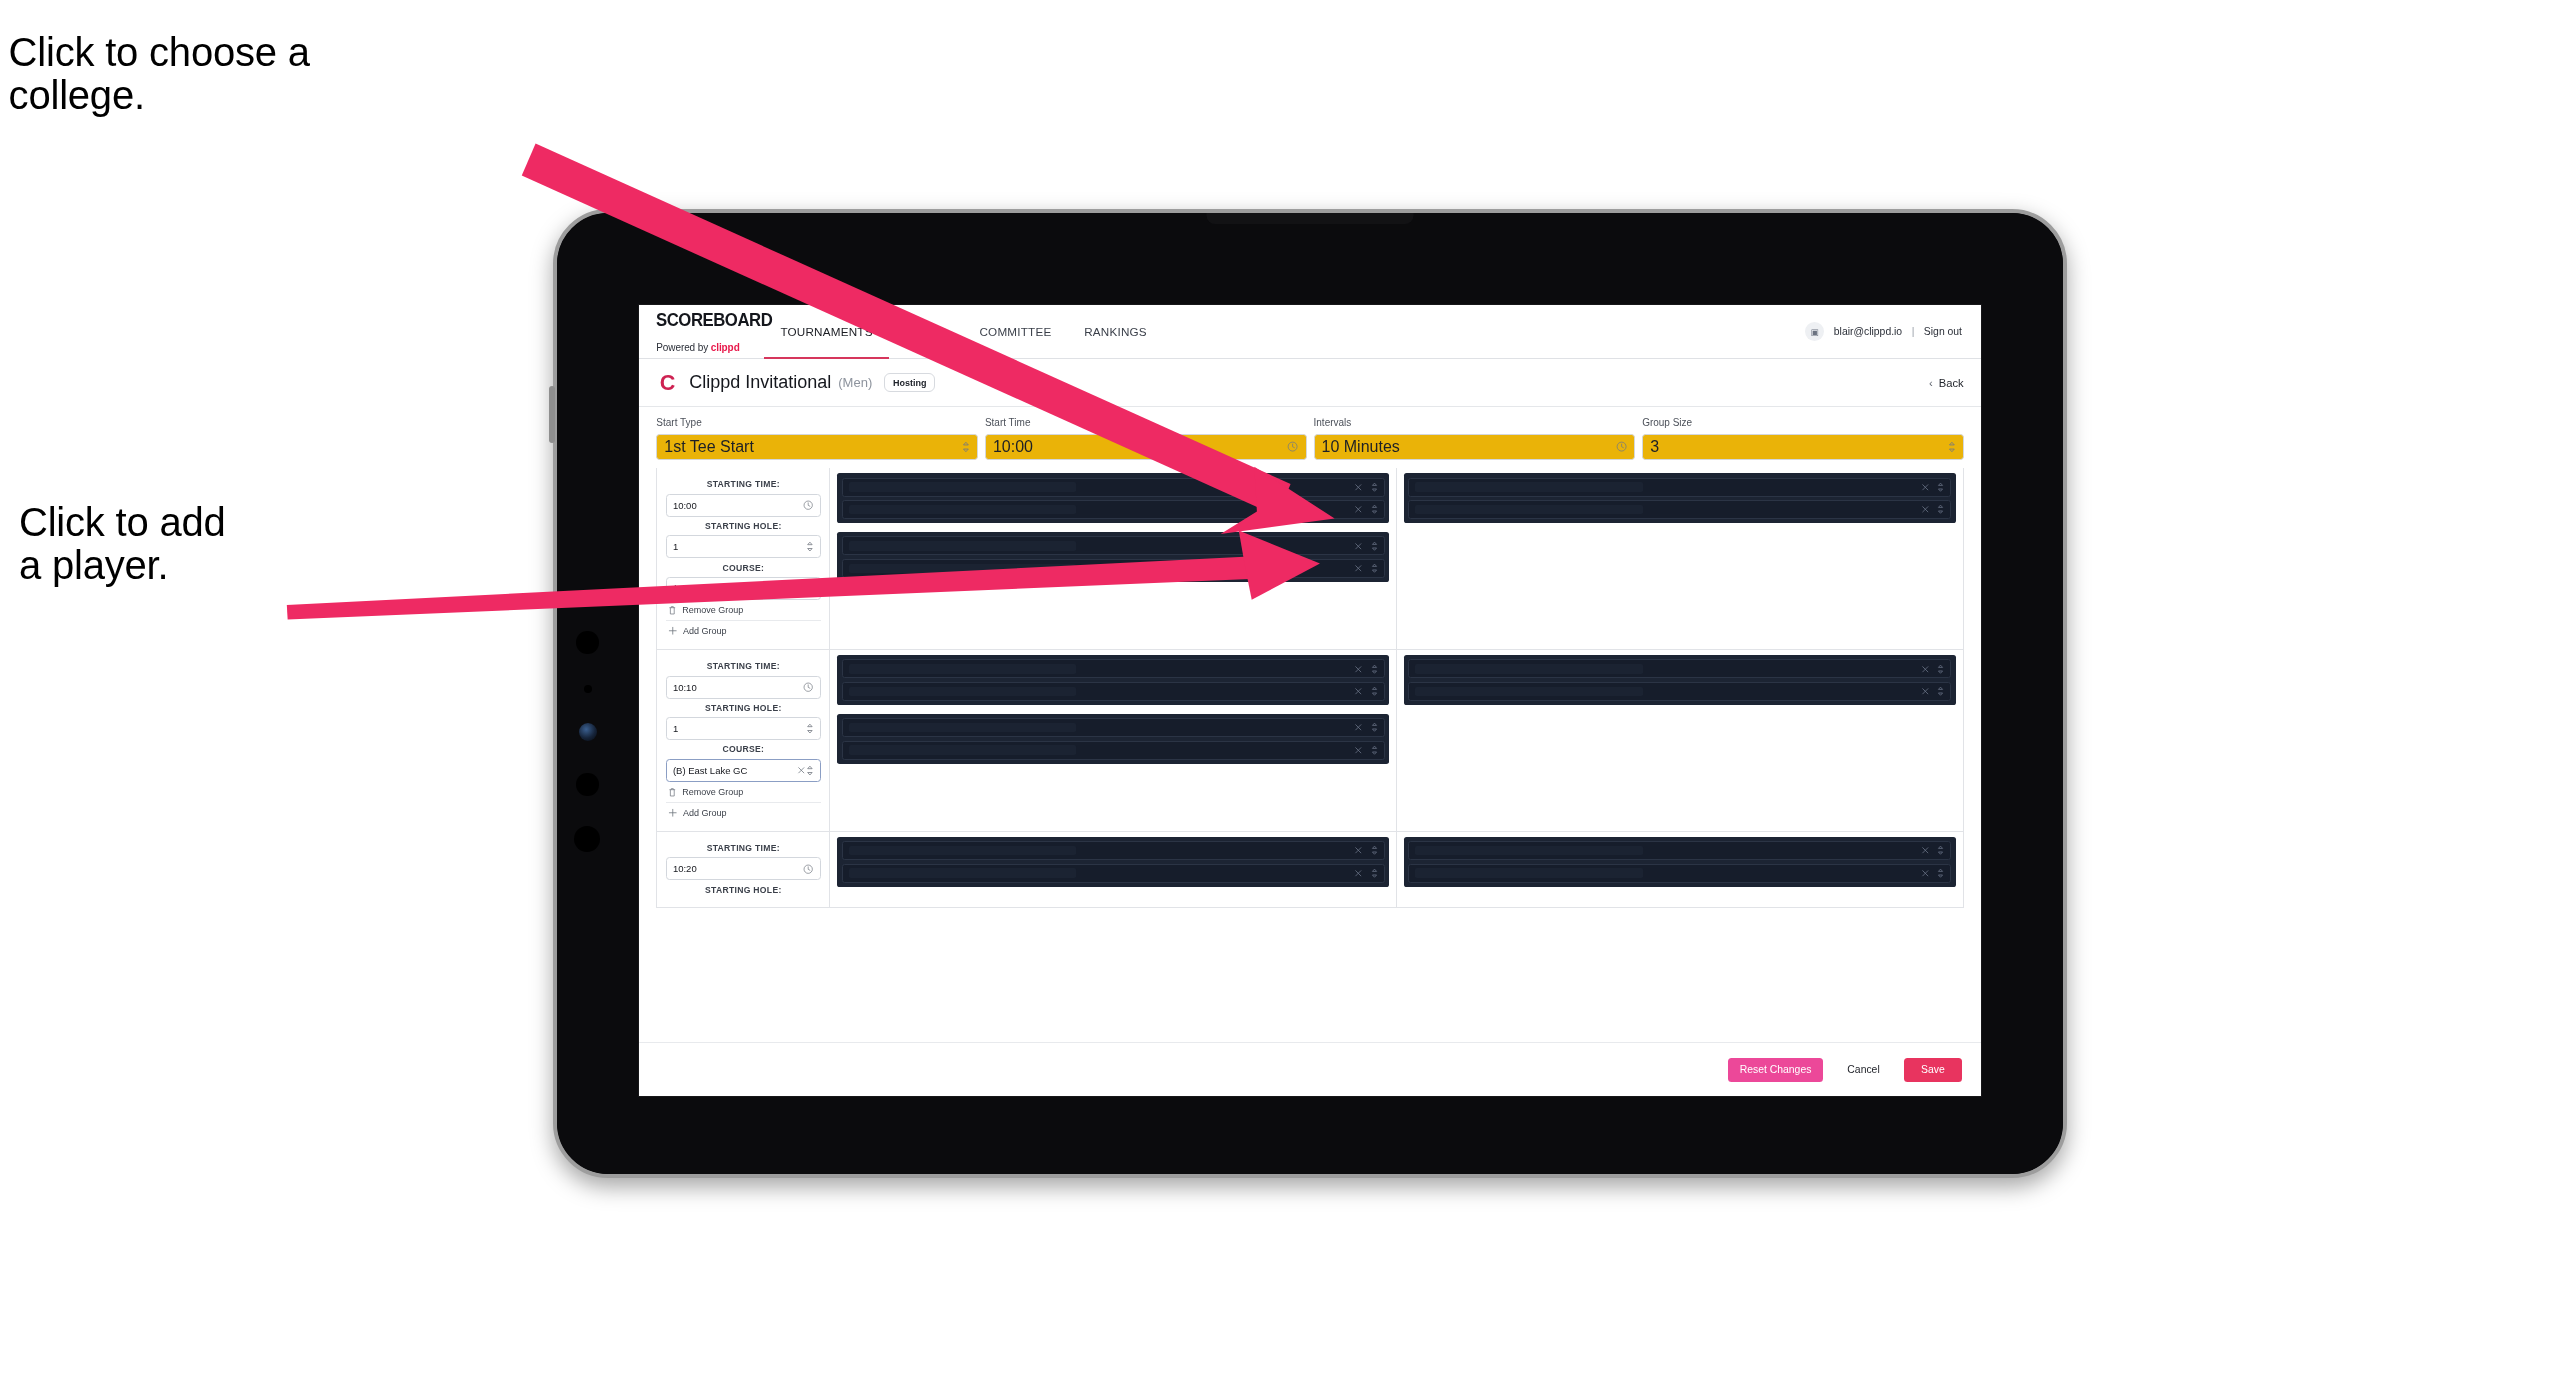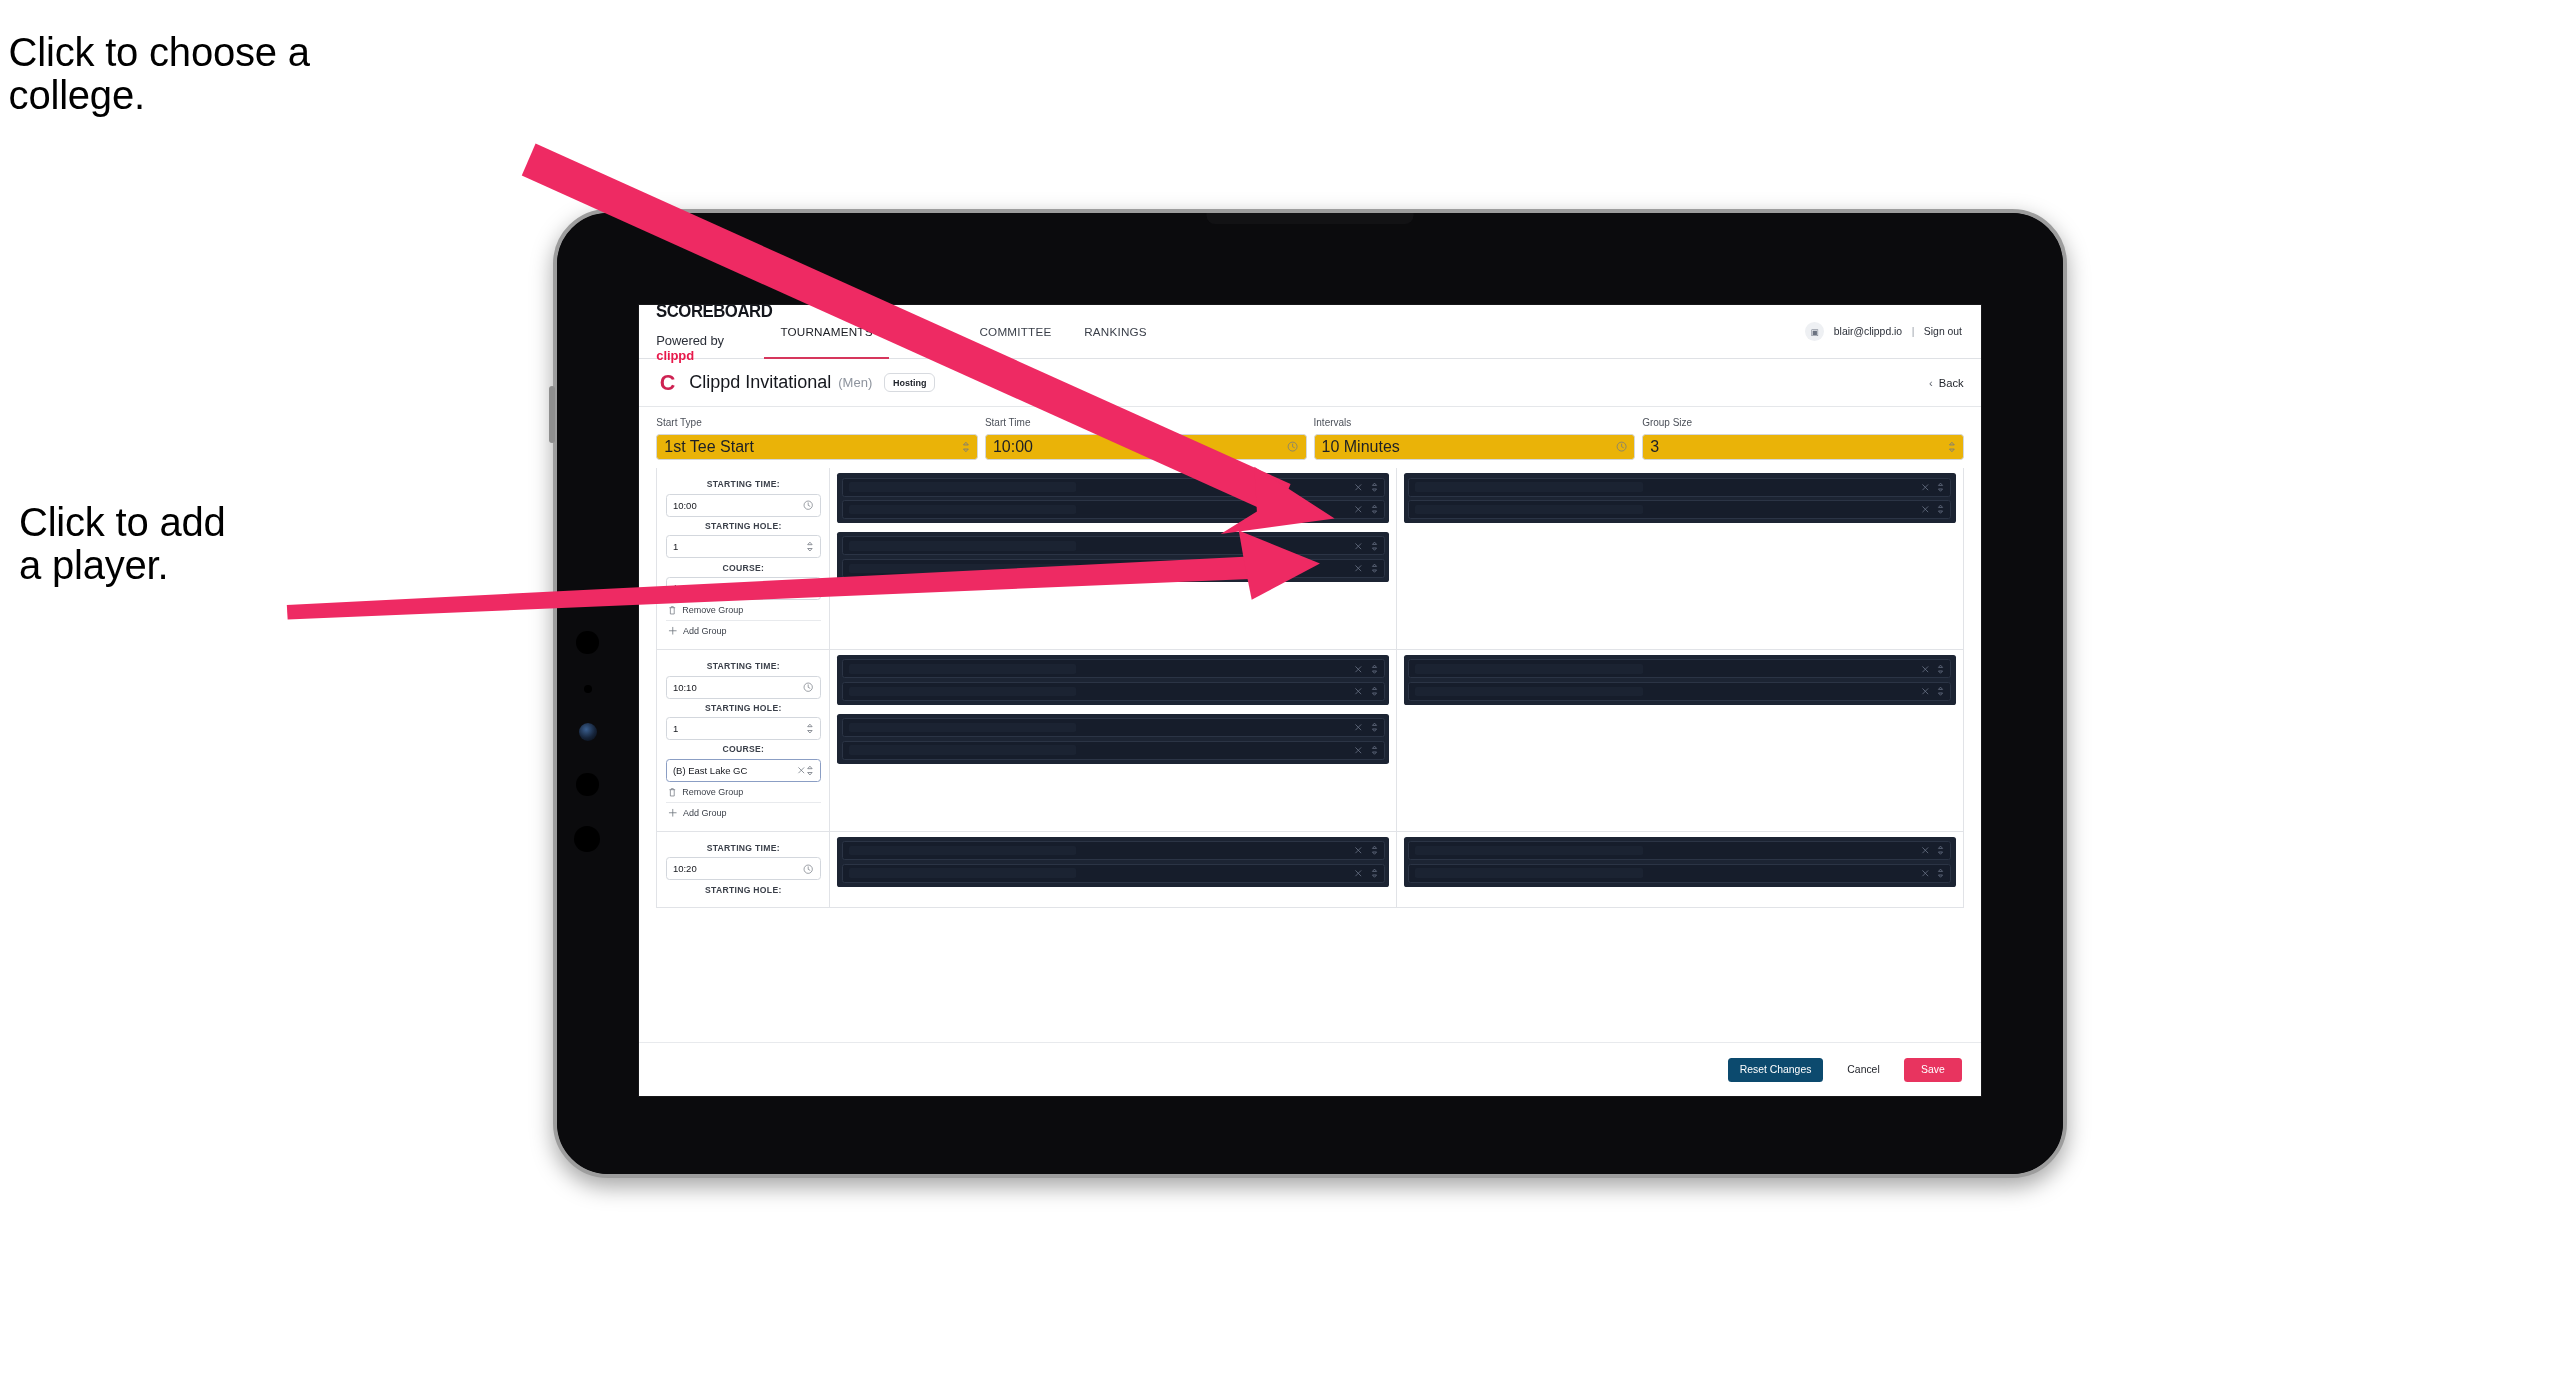--- a/index.html
+++ b/index.html
@@ -89,21 +89,21 @@
   .brand-title {
     font-family: "Liberation Sans", sans-serif;
     font-weight: bold;
     font-size: 18px;
     letter-spacing: -0.5px;
     color: #14161c;
     transform: scaleX(0.93);
     transform-origin: left center;
   }
   .brand-sub {
-    font-size: 13px; color: #2b2f38; margin-top: 11px;
+    font-size: 10px; color: #2b2f38; margin-top: 11px;
     letter-spacing: -0.1px;
   }
   .brand-sub .cl { color: #E8194B; font-weight: bold; }
 
   .navitems { display: flex; align-items: stretch; }
   .navitem {
     display: flex; align-items: center;
     padding: 0 16.4px;
     font-size: 11.7px; color: #3a3f49;
     letter-spacing: 0.2px;
@@ -250,21 +250,21 @@
     height: 54px; background: #fff;
     border-top: 0.9px solid #e8eaed;
     display: flex; align-items: center; justify-content: flex-end;
     gap: 12px; padding-right: 19px;
   }
   .btn {
     border-radius: 3.5px; font-size: 10.4px; cursor: pointer;
     display: inline-flex; align-items: center; justify-content: center;
     height: 24px; padding: 0 12px;
   }
-  .btn-reset { background: #0c4a6e; color: #fff; }
+  .btn-reset { background: #ec4899; color: #fff; }
   .btn-cancel { background: transparent; color: #1d1f26; }
   .btn-save { background: #E8345F; color: #fff; padding: 0 17.3px; }
 
   .fade-bottom {
     position: absolute; left: 0; right: 0; bottom: 54px; height: 21px;
     background: #fff; pointer-events: none;
   }
 </style>
 </head>
 <body>

